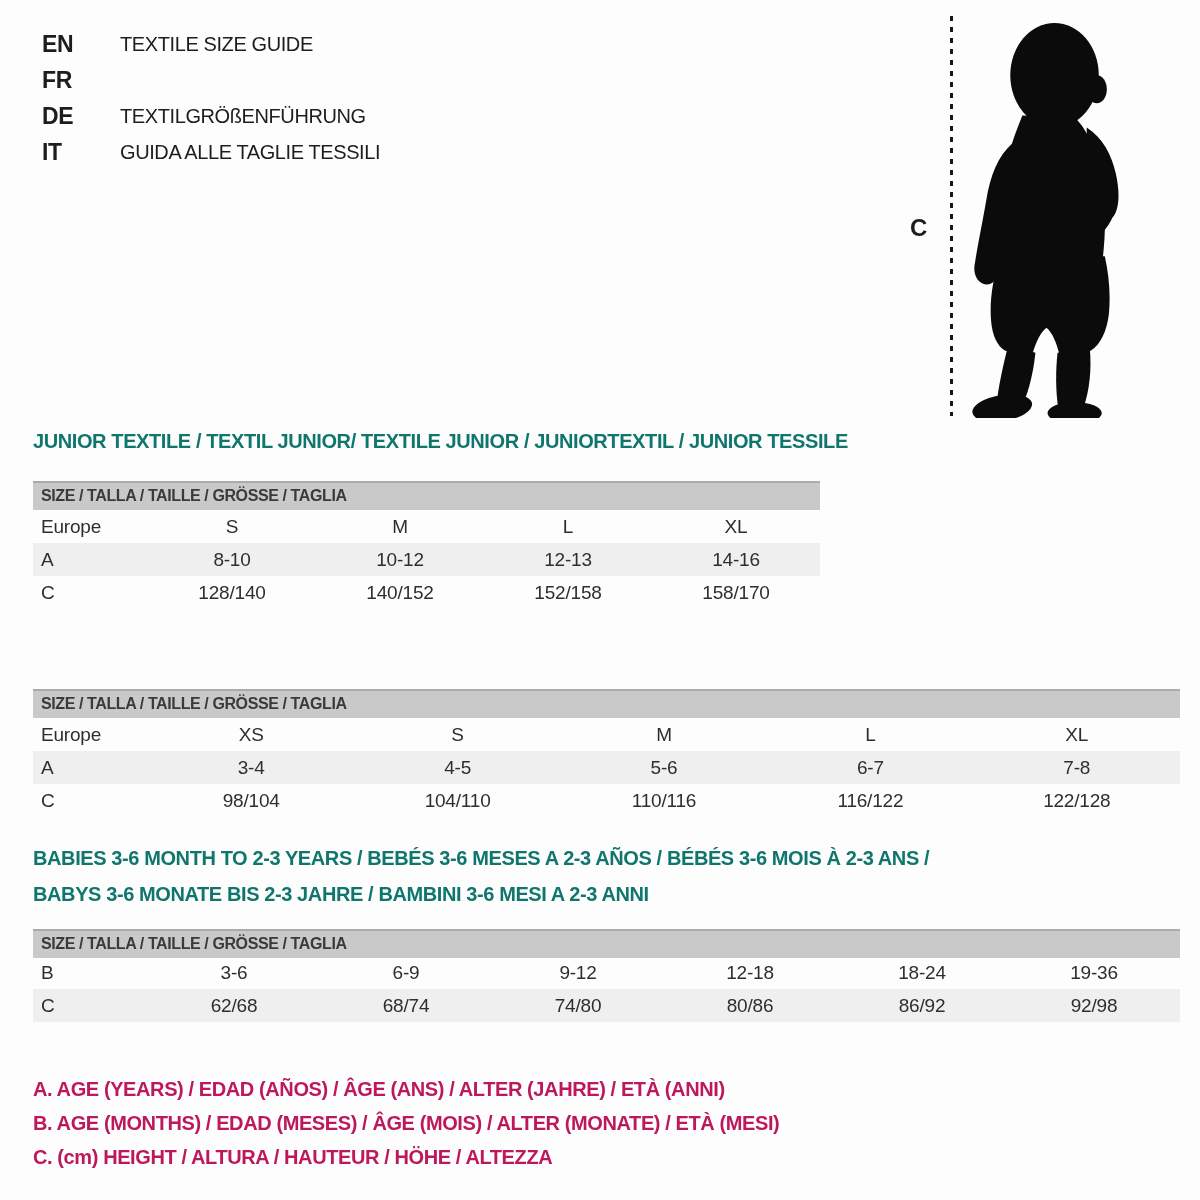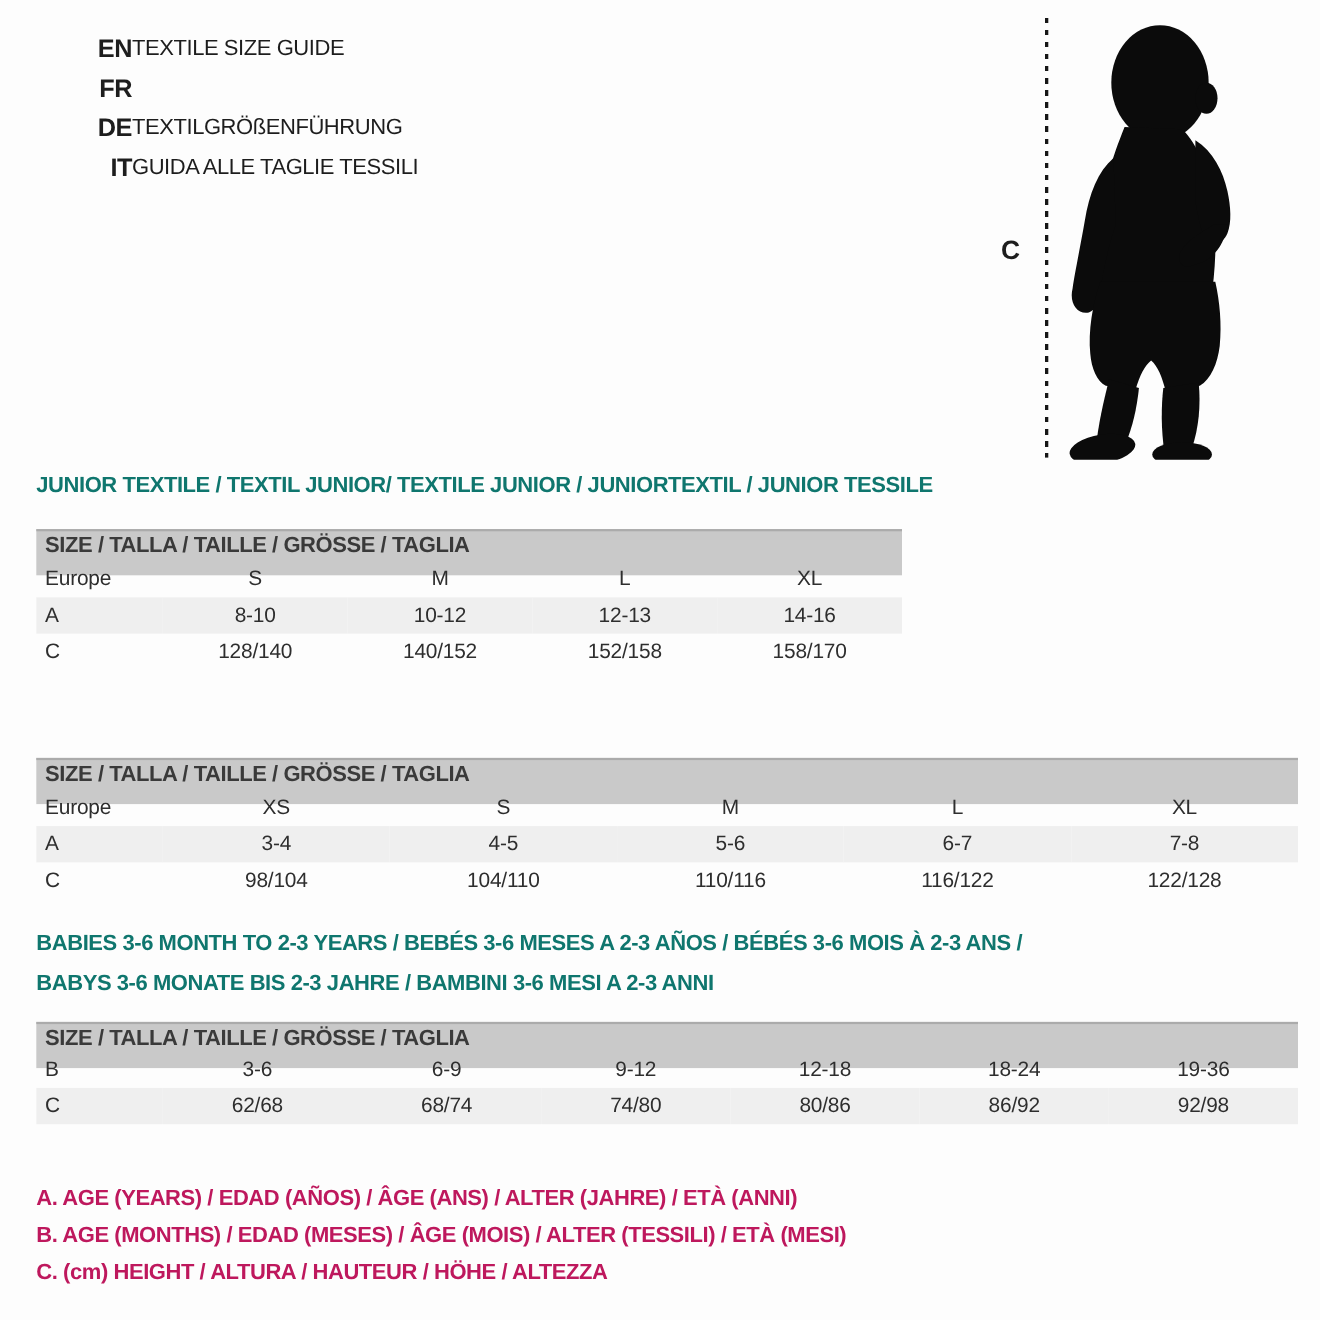--- a/index.html
+++ b/index.html
@@ -15,43 +15,43 @@
     position:relative;
     width:1200px;height:1200px;
     background:#fdfdfd;
     font-family:"Liberation Sans","DejaVu Sans",sans-serif;
     color:var(--ink);
     overflow:hidden;
   }
   
   .lang-list{position:absolute;left:42px;top:26px;}
   .lang-row{display:flex;line-height:36px;}
-  .lang-code{width:78px;font-weight:bold;font-size:23px;letter-spacing:-0.4px;text-align:right;}
+  .lang-code{width:78px;font-weight:bold;font-size:23px;letter-spacing:-0.4px;}
   .lang-label{font-weight:normal;font-size:20px;letter-spacing:-0.4px;white-space:nowrap;}
   
   .measure-line{
     position:absolute;left:950px;top:16px;width:3px;height:400px;
     background:repeating-linear-gradient(to bottom,#161616 0 5px,transparent 5px 11px);
   }
   .measure-label{position:absolute;left:910px;top:214px;font-weight:bold;font-size:24px;}
   .baby-figure{position:absolute;left:962px;top:14px;width:176px;height:404px;}
   
   .section-title{
     position:absolute;left:33px;
     font-weight:bold;font-size:20px;letter-spacing:-0.4px;
     white-space:nowrap;color:#0f766e;
   }
   .section-title .subsc{font-size:13px;position:relative;top:3px;font-weight:bold;}
   .babies-title{line-height:36px;}
   
   .size-bar{
-    position:absolute;left:33px;height:42px;
+    position:absolute;left:33px;height:29px;
     background:var(--bar-bg);
     border-top:2px solid var(--bar-border);
-    font-weight:bold;font-size:20px;letter-spacing:-0.4px;
+    font-weight:bold;font-size:16px;letter-spacing:-0.4px;
     color:#3a3a3a;line-height:26px;padding-left:8px;
     white-space:nowrap;
   }
   
   table.size-table{
     position:absolute;left:33px;
     border-collapse:collapse;table-layout:fixed;
   }
   table.size-table td{
     height:33px;font-size:19px;letter-spacing:-0.2px;
@@ -221,17 +221,17 @@
         <td>74/80</td>
         <td>80/86</td>
         <td>86/92</td>
         <td>92/98</td>
       </tr>
     </tbody>
   </table>
 
   <div class="legend">
     <div class="legend-line">A. AGE (YEARS) / EDAD (AÑOS) / ÂGE (ANS) / ALTER (JAHRE) / ETÀ (ANNI)</div>
-    <div class="legend-line">B. AGE (MONTHS) / EDAD (MESES) / ÂGE (MOIS) / ALTER (TESSILI) / ETÀ (MESI)</div>
+    <div class="legend-line">B. AGE (MONTHS) / EDAD (MESES) / ÂGE (MOIS) / ALTER (MONATE) / ETÀ (MESI)</div>
     <div class="legend-line">C. (cm) HEIGHT / ALTURA / HAUTEUR / HÖHE / ALTEZZA</div>
   </div>
 
 </div>
 
 </body></html>

